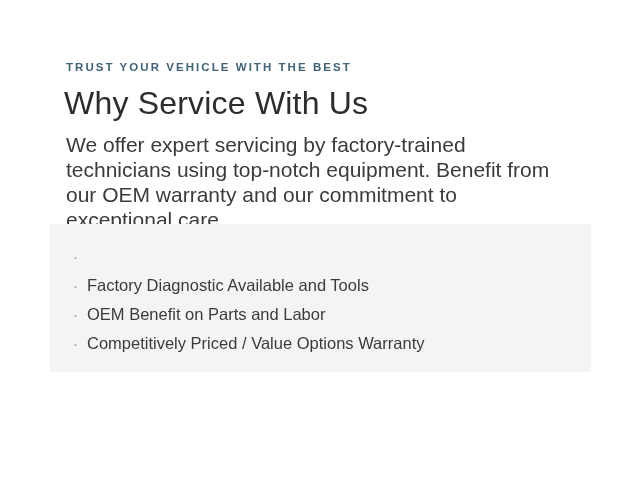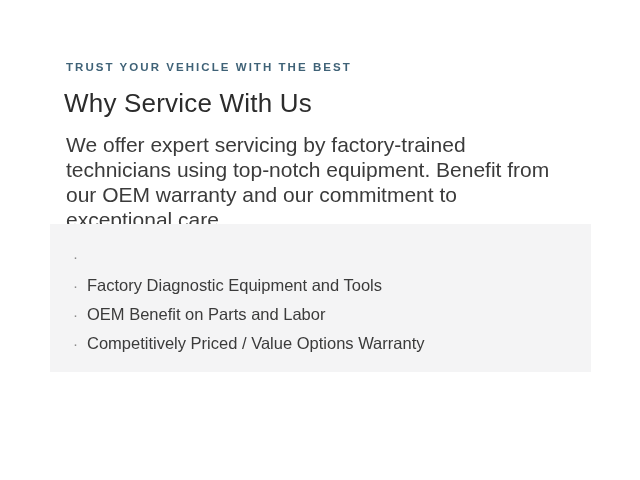--- a/index.html
+++ b/index.html
@@ -33,21 +33,21 @@
     color: #3f6277;
     text-transform: uppercase;
     white-space: nowrap;
     line-height: 14px;
   }
 
   .headline {
     position: absolute;
     left: 64px;
     top: 84px;
-    font-size: 26px;
+    font-size: 32px;
     font-weight: 300;
     color: #2c2c2c;
     letter-spacing: 0.2px;
     line-height: 38px;
     white-space: nowrap;
     margin: 0;
   }
 
   .intro {
     position: absolute;
@@ -114,21 +114,21 @@
 
   <div class="feature-panel">
     <ul class="feature-list">
 
       <li class="feature-item">
         <span class="feature-bullet">·</span>
       </li>
 
       <li class="feature-item">
         <span class="feature-bullet">·</span>
-        <span class="feature-text">Factory Diagnostic Equipment and Tools</span>
+        <span class="feature-text">Factory Diagnostic Available and Tools</span>
       </li>
 
       <li class="feature-item">
         <span class="feature-bullet">·</span>
         <span class="feature-text">OEM Benefit on Parts and Labor</span>
       </li>
 
       <li class="feature-item">
         <span class="feature-bullet">·</span>
         <span class="feature-text">Competitively Priced / Value Options Warranty</span>

